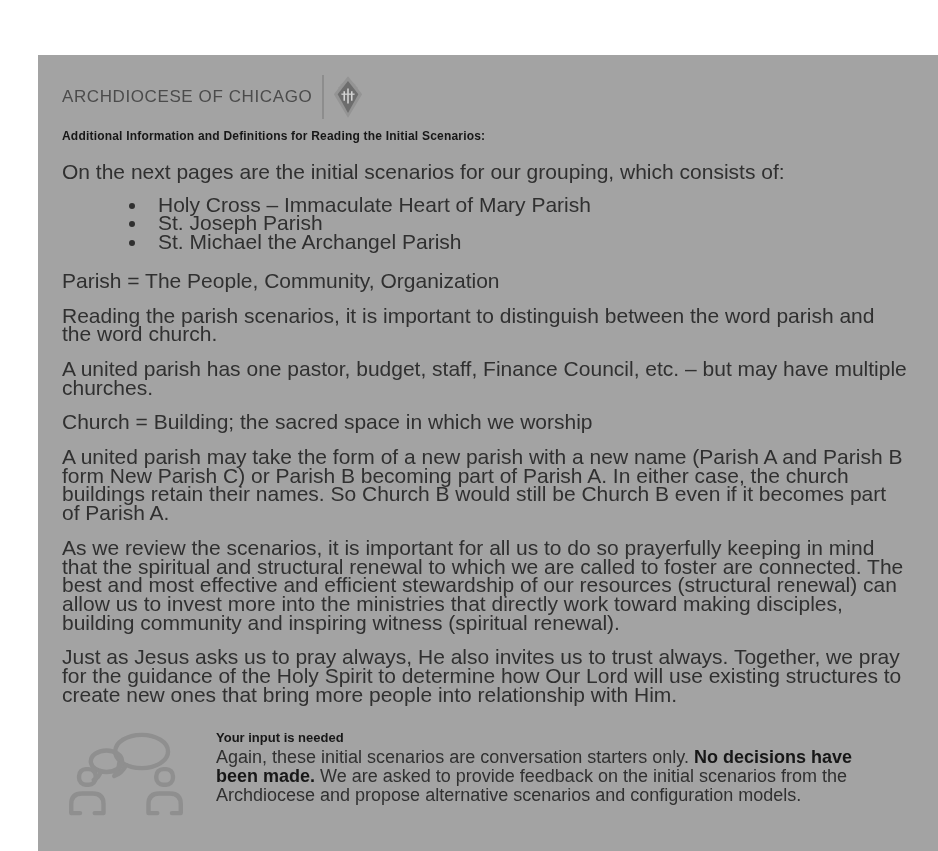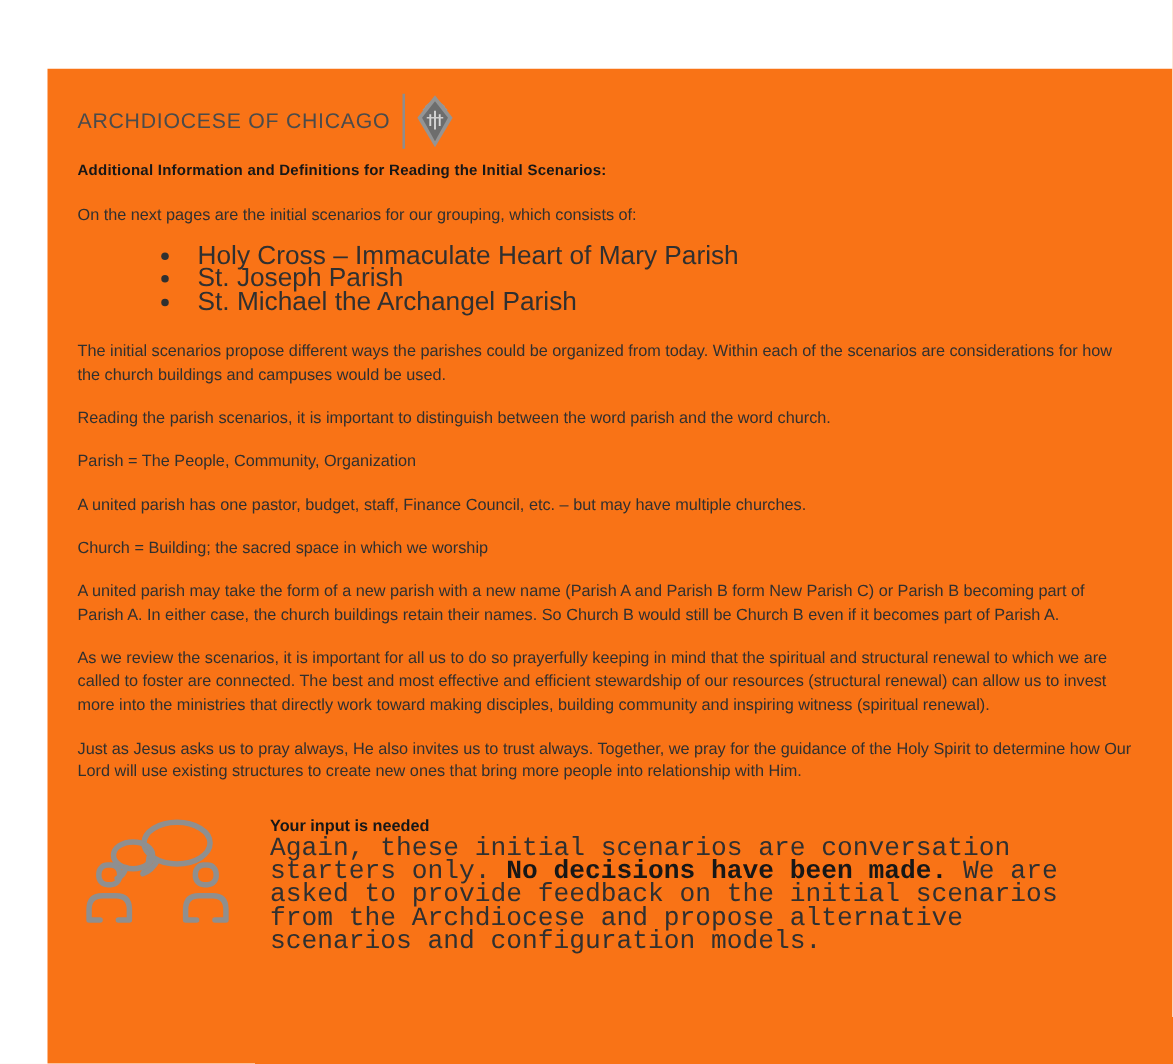--- a/index.html
+++ b/index.html
@@ -8,42 +8,42 @@
     font-family: "Liberation Sans", sans-serif;
     -webkit-font-smoothing: antialiased;
   }
   .screen {
     position: relative; width: 938px; height: 851px;
     background: #ffffff; overflow: hidden;
   }
   .paper {
     position: absolute; left: 38px; top: 55px;
     width: 900px; height: 796px;
-    background: #f97316;
+    background: #a3a3a3;
     box-sizing: border-box;
     padding: 17px 26px 0 24px;
     color: #2f2f2f;
   }
   .brand-row { display: flex; align-items: center; height: 50px; }
   .brand {
     font-size: 17px; letter-spacing: 0.6px; color: #4b4b4b;
   }
   .header-sep {
     width: 2px; height: 44px; background: #8d8d8d;
     margin: 0 8px 0 10px; flex: 0 0 auto;
   }
   .crest { width: 32px; height: 46px; display: inline-block; }
   .crest svg { width: 32px; height: 46px; display: block; }
 
   h1.doc-title {
     font-size: 12px; font-weight: bold; color: #171717;
     letter-spacing: 0.2px; margin: 7px 0 0 0;
   }
   .bodytext p {
-    font-size: 13px; line-height: 18.7px;
+    font-size: 21px; line-height: 18.7px;
     margin: 16px 0 0 0; max-width: 846px; color: #303030;
   }
   .bodytext p.intro { margin-top: 20px; }
   ul.parish-list {
     margin: 14px 0 20px 0; padding-left: 86px;
     max-width: 760px;
   }
   ul.parish-list li {
     font-size: 21px; line-height: 18.7px; color: #303030;
     padding-left: 10px;
@@ -53,23 +53,22 @@
     margin-top: 25px;
   }
   .callout-icon { flex: 0 0 128px; width: 128px; height: 88px; }
   .callout-icon svg { width: 128px; height: 88px; display: block; }
   .callout-text { margin-left: 26px; max-width: 655px; }
   .callout-title {
     font-size: 13px; font-weight: bold; color: #171717;
     line-height: 18.7px;
   }
   .callout-body {
-    font-size: 21px; line-height: 18.7px; color: #303030;
+    font-size: 18px; line-height: 18.7px; color: #303030;
     margin: 0;
-    font-family: Liberation Mono, monospace;
   }
   .callout-body b { color: #171717; }
 </style>
 </head>
 <body>
 
 <div class="screen">
   <div class="paper">
 
     <div class="brand-row">
@@ -90,23 +89,22 @@
 
     <div class="bodytext">
       <p class="intro">On the next pages are the initial scenarios for our grouping, which consists of:</p>
 
       <ul class="parish-list">
         <li>Holy Cross – Immaculate Heart of Mary Parish</li>
         <li>St. Joseph Parish</li>
         <li>St. Michael the Archangel Parish</li>
       </ul>
 
-      <p>The initial scenarios propose different ways the parishes could be organized from today. Within each of the scenarios are considerations for how the church buildings and campuses would be used.</p>
+      <p>Parish = The People, Community, Organization</p>
       <p>Reading the parish scenarios, it is important to distinguish between the word parish and the word church.</p>
-      <p>Parish = The People, Community, Organization</p>
       <p>A united parish has one pastor, budget, staff, Finance Council, etc. – but may have multiple churches.</p>
       <p>Church = Building; the sacred space in which we worship</p>
       <p>A united parish may take the form of a new parish with a new name (Parish A and Parish B form New Parish C) or Parish B becoming part of Parish A. In either case, the church buildings retain their names. So Church B would still be Church B even if it becomes part of Parish A.</p>
       <p>As we review the scenarios, it is important for all us to do so prayerfully keeping in mind that the spiritual and structural renewal to which we are called to foster are connected. The best and most effective and efficient stewardship of our resources (structural renewal) can allow us to invest more into the ministries that directly work toward making disciples, building community and inspiring witness (spiritual renewal).</p>
       <p>Just as Jesus asks us to pray always, He also invites us to trust always. Together, we pray for the guidance of the Holy Spirit to determine how Our Lord will use existing structures to create new ones that bring more people into relationship with Him.</p>
     </div>
 
     <div class="callout">
       <div class="callout-icon">
         <svg viewBox="0 0 128 90" xmlns="http://www.w3.org/2000/svg" fill="none" stroke="#8f8f8f" stroke-width="4.5" stroke-linecap="round" stroke-linejoin="round">

